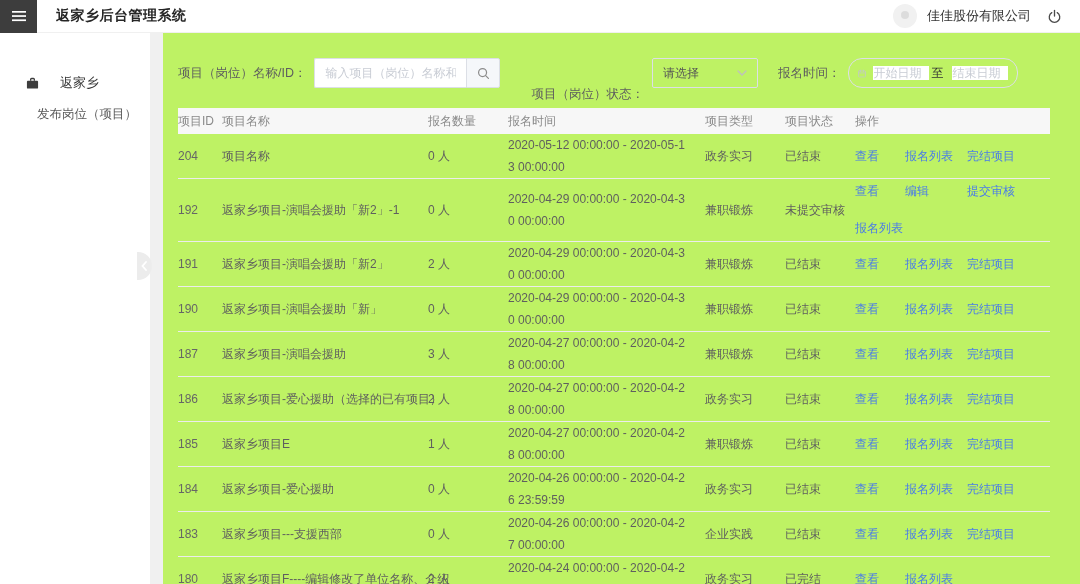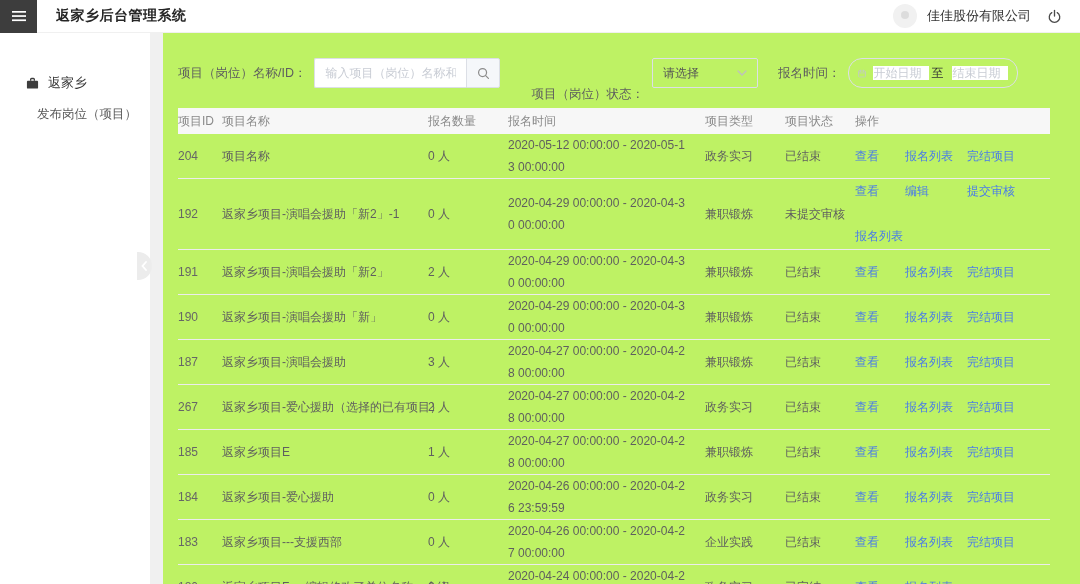--- a/index.html
+++ b/index.html
@@ -17,21 +17,21 @@
   .avatar { width:24px; height:24px; border-radius:50%; background:#f1f1f1; position:relative; flex:none; cursor:pointer; }
   .avatar .dot { position:absolute; left:8px; top:7px; width:8px; height:8px; border-radius:50%; background:#dcdcdc; }
   .company { margin:0 16px 0 10px; font-size:13px; color:#333; }
   .power-btn { margin-right:18px; cursor:pointer; display:flex; align-items:center; }
 
   
   .body-row { display:flex; height:551px; position:relative; }
   .sidebar { width:150px; background:#fff; padding-top:37px; flex:none; }
   .gutter { width:13px; background:#f0f0f0; flex:none; }
   .side-group { display:flex; align-items:center; height:26px; padding-left:26px;
-    font-size:13px; color:#333; cursor:pointer; }
+    font-size:13px; color:#333; cursor:pointer;gap:12px; }
   .side-group svg { margin-right:9px; }
   .side-item { height:36px; line-height:36px; padding-left:37px; font-size:12.5px;
     color:#595959; cursor:pointer; margin-top:0; }
   .side-item.active { background:#f4f4f4; margin-top:3px; }
   .collapse-handle { position:absolute; left:137px; top:219px; width:15px; height:28px;
     background:#ececec; border-radius:0 14px 14px 0; display:flex; align-items:center;
     justify-content:center; cursor:pointer; z-index:2; }
 
   
   .main { flex:1; background:#bef264; padding:0 30px 0 15px; min-width:0; }
@@ -58,21 +58,21 @@
   .table { margin-top:20px; }
   .thead, .tr { display:grid; grid-template-columns:44px 206px 80px 197px 80px 70px minmax(0,1fr);
     align-items:center; }
   .thead { background:#f7f7f7; height:26px; }
   .th { font-size:12px; color:#8a8a8a; white-space:nowrap; }
   .tr { border-bottom:1px solid #ececec; min-height:45px; }
   .td { font-size:12px; color:#5f5f5f; padding-right:10px; }
   .c-id { color:#666; }
   .c-name, .c-count, .c-type, .c-status { white-space:nowrap; }
   .c-time { word-break:break-all; line-height:22px; padding-right:14px; }
-  .c-actions { display:grid; grid-template-columns:50px 62px auto; row-gap:28px;
+  .c-actions { display:grid; grid-template-columns:50px 62px auto; row-gap:20px;
     padding:4px 0; align-items:center; justify-items:start; }
   .link { color:#4a7ce8; font-size:12px; text-decoration:none; cursor:pointer; white-space:nowrap; }
 </style>
 </head>
 <body>
 
 <div class="app">
 
   <div class="topbar">
     <div class="menu-btn">
@@ -229,21 +229,21 @@
     <div class="td c-type">兼职锻炼</div>
     <div class="td c-status">已结束</div>
     <div class="td c-actions">
                 <a class="link">查看</a>
                 <a class="link">报名列表</a>
                 <a class="link">完结项目</a>
               </div>
   </div>
 
   <div class="tr">
-    <div class="td c-id">267</div>
+    <div class="td c-id">186</div>
     <div class="td c-name">返家乡项目-爱心援助（选择的已有项目）</div>
     <div class="td c-count">2 人</div>
     <div class="td c-time">2020-04-27 00:00:00 - 2020-04-28 00:00:00</div>
     <div class="td c-type">政务实习</div>
     <div class="td c-status">已结束</div>
     <div class="td c-actions">
                 <a class="link">查看</a>
                 <a class="link">报名列表</a>
                 <a class="link">完结项目</a>
               </div>

